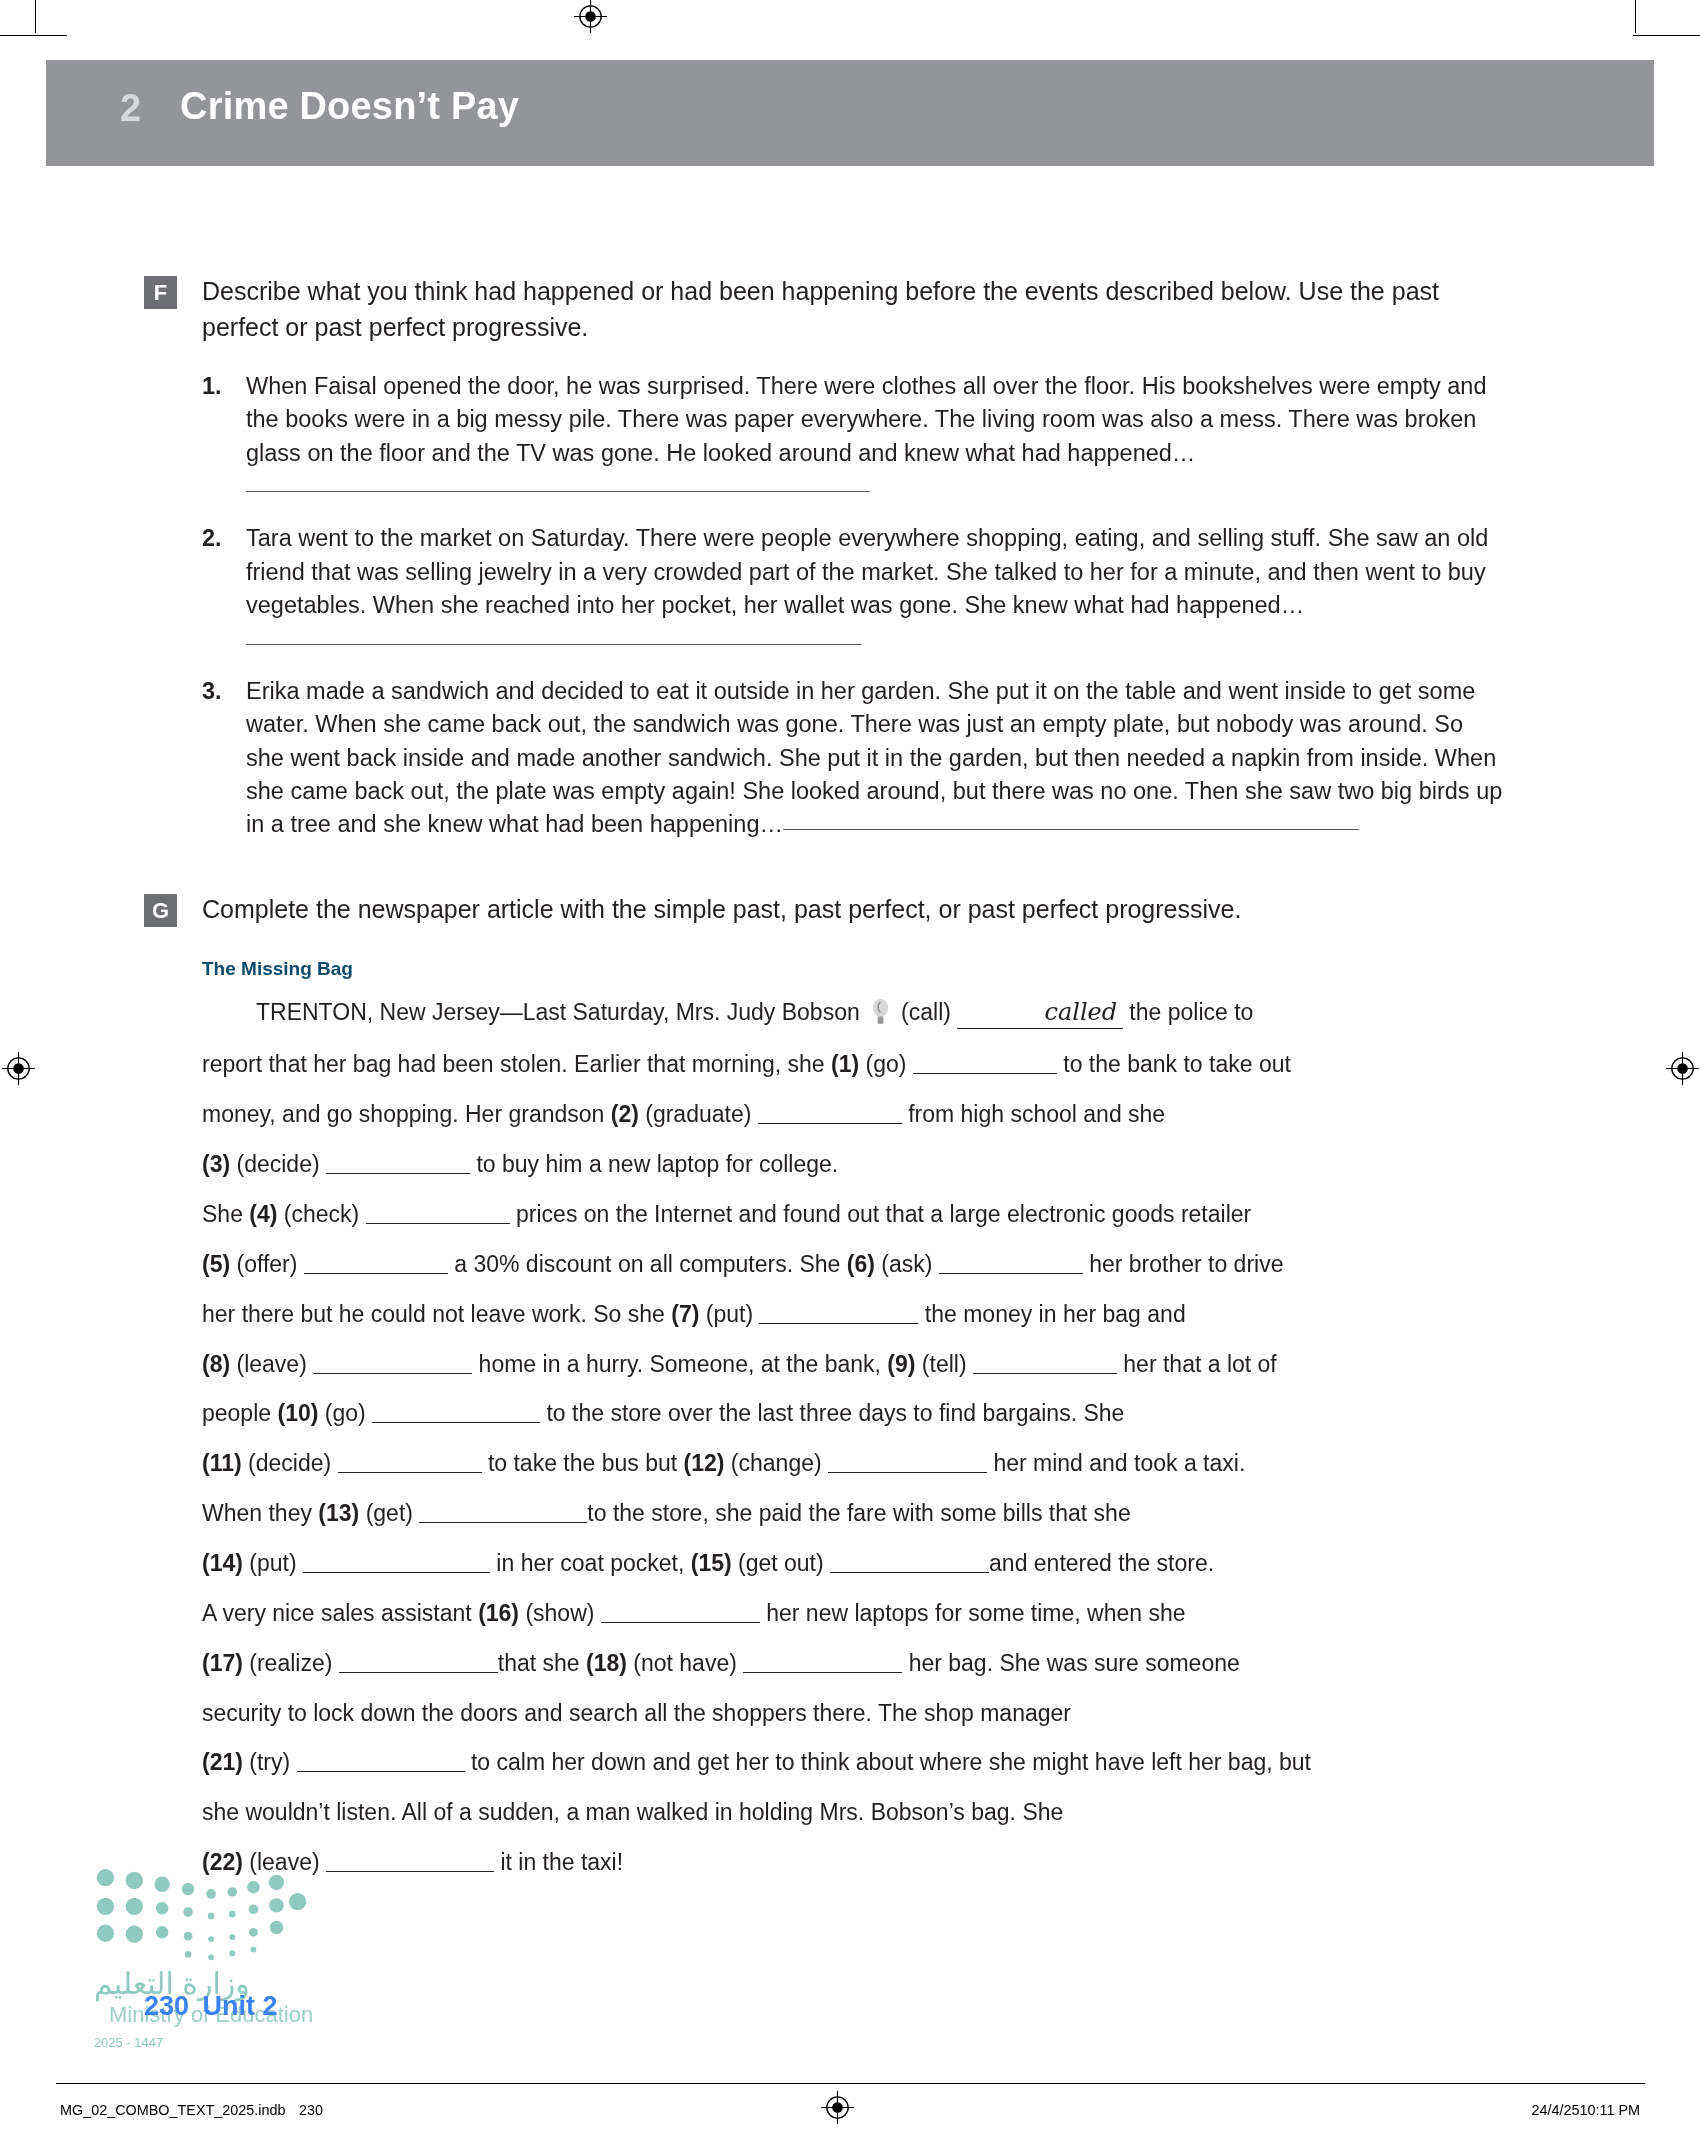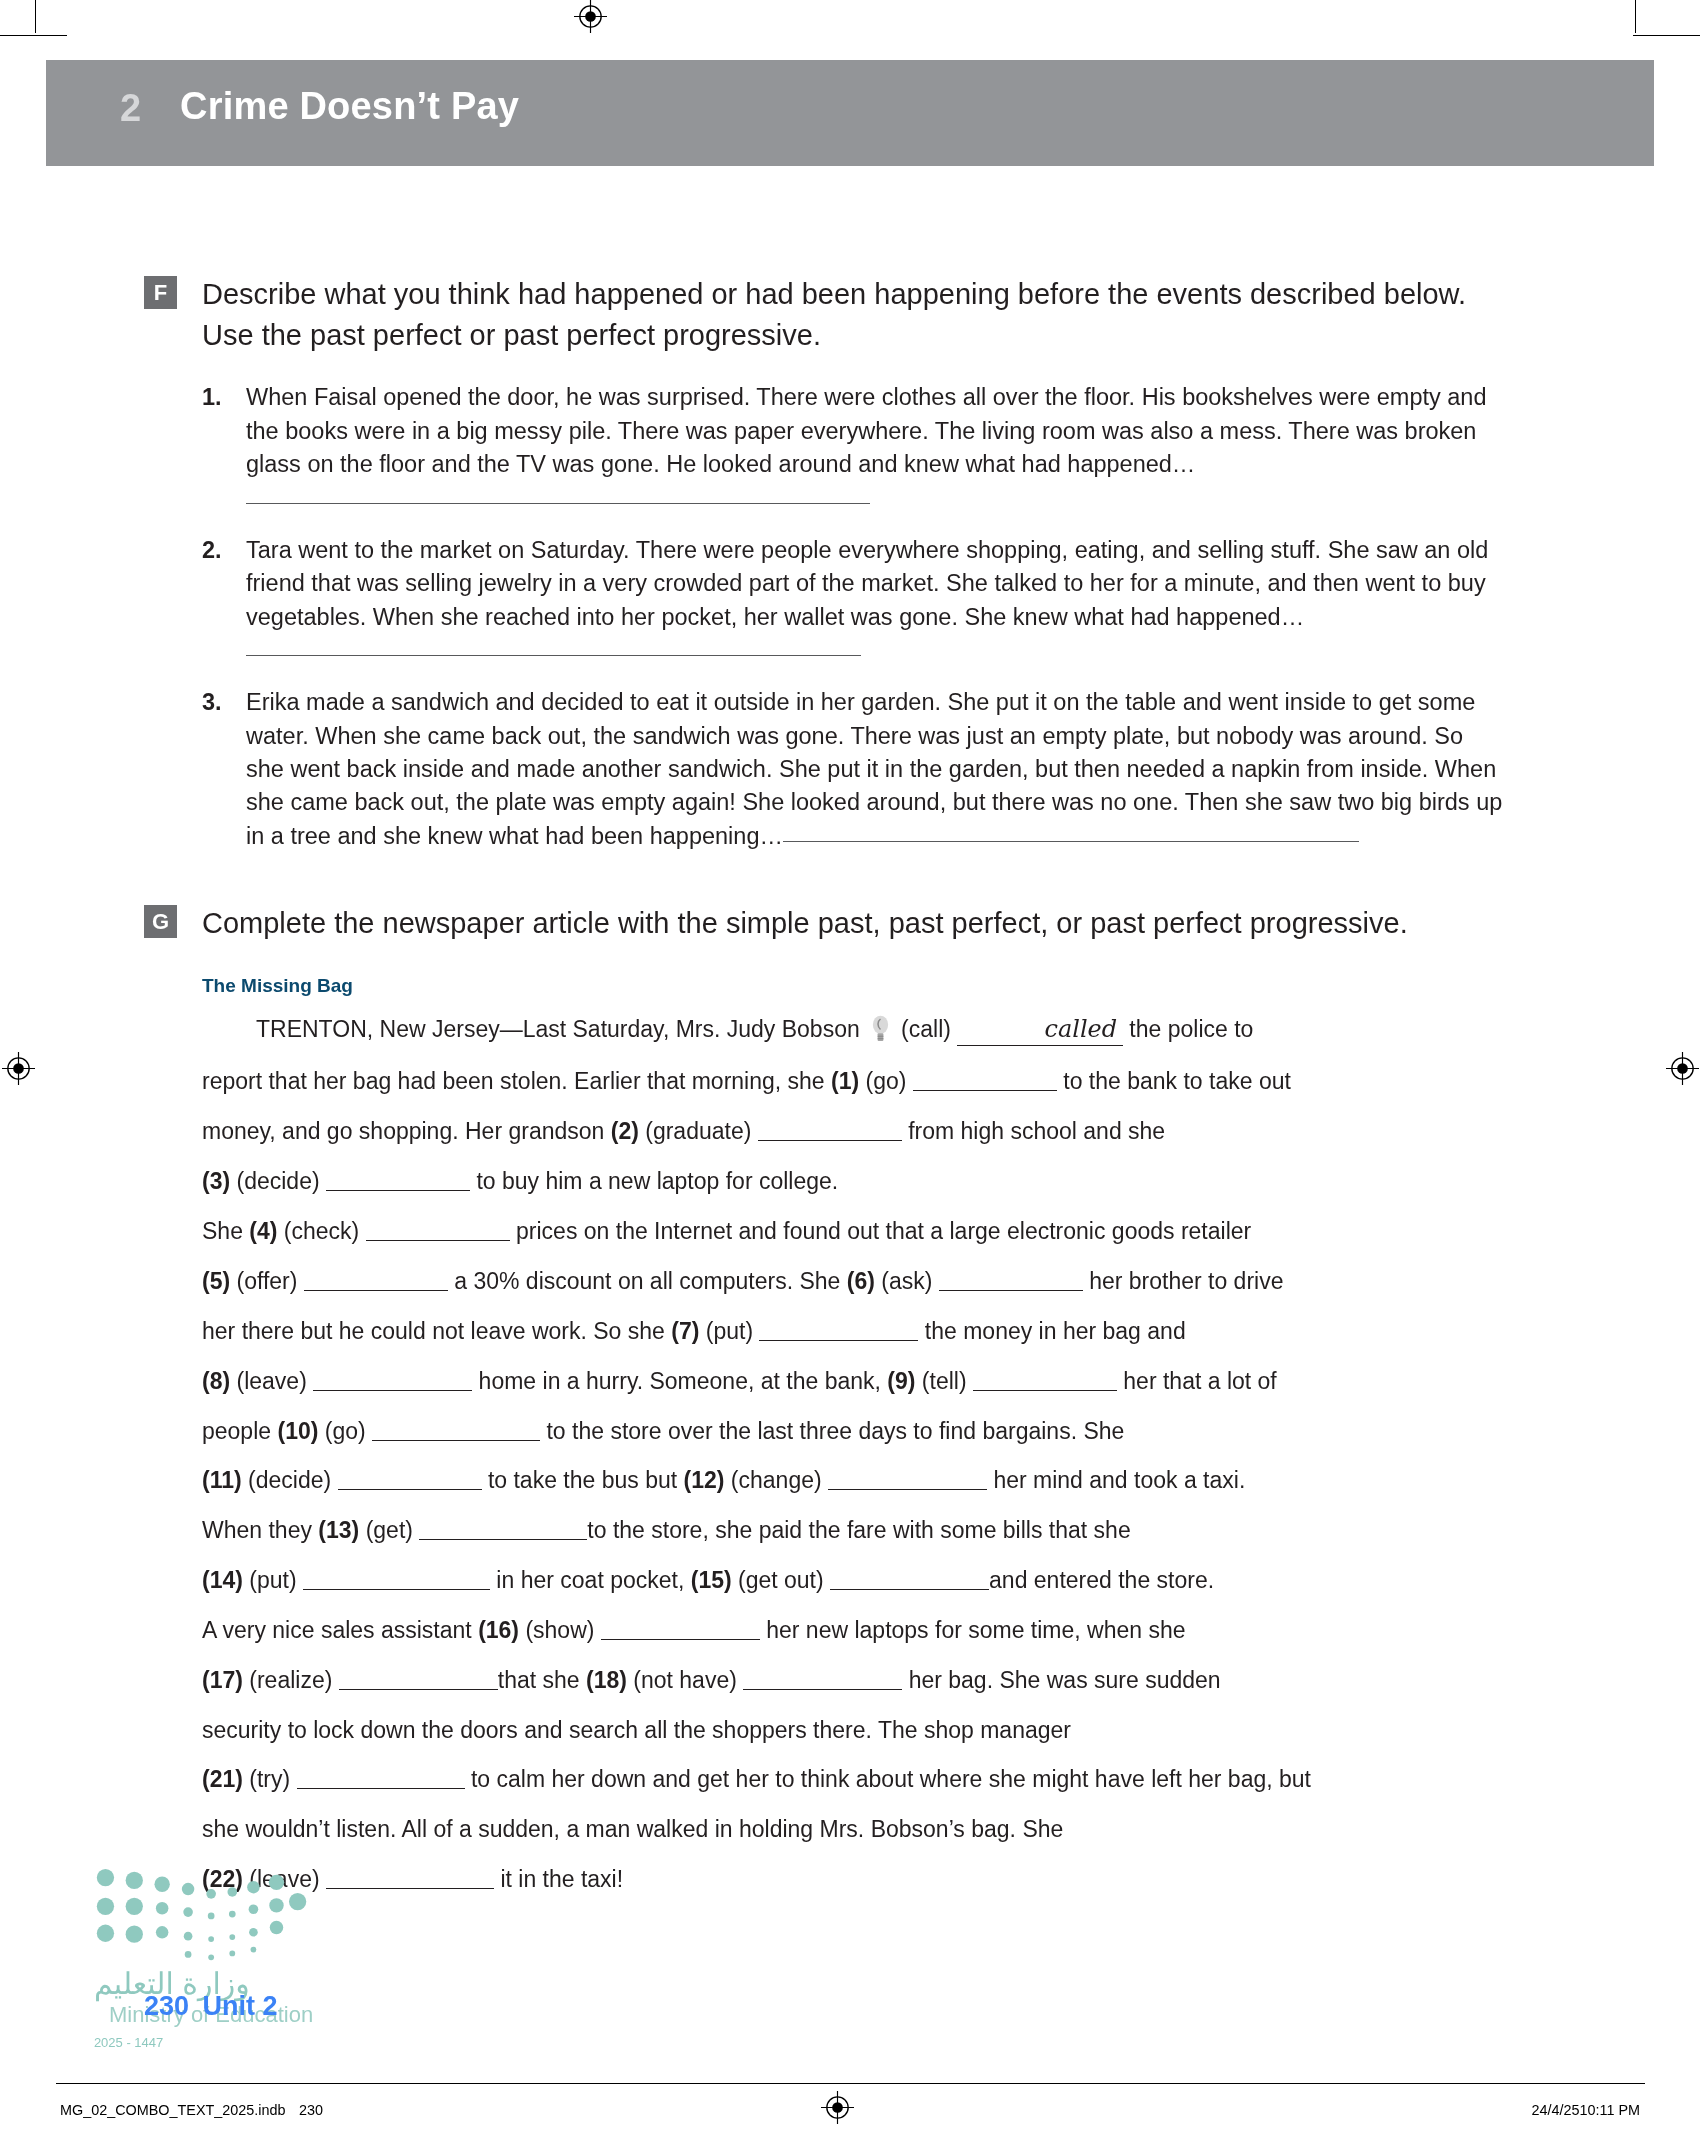--- a/index.html
+++ b/index.html
@@ -78,21 +78,21 @@
     width: 33px;
     height: 33px;
     background: #6d6e71;
     color: #ffffff;
     font-size: 22px;
     font-weight: bold;
     text-align: center;
     line-height: 33px;
   }
   .ex-prompt {
-    font-size: 29px;
+    font-size: 25px;
     line-height: 1.42;
     color: #231f20;
     margin: 0;
   }
 
   ol.f-list {
     list-style: none;
     margin: 25px 0 0 0;
     padding: 0;
   }
@@ -321,21 +321,21 @@
           <span class="line"><span class="gnum">(3)</span><span> (decide) </span><span class="fill" style="width: 144px;"></span><span> to buy him a new laptop for college.</span></span>
           <span class="line"><span>She </span><span class="gnum">(4)</span><span> (check) </span><span class="fill" style="width: 144px;"></span><span> prices on the Internet and found out that a large electronic goods retailer</span></span>
           <span class="line"><span class="gnum">(5)</span><span> (offer) </span><span class="fill" style="width: 144px;"></span><span> a 30% discount on all computers. She </span><span class="gnum">(6)</span><span> (ask) </span><span class="fill" style="width: 144px;"></span><span> her brother to drive</span></span>
           <span class="line"><span>her there but he could not leave work. So she </span><span class="gnum">(7)</span><span> (put) </span><span class="fill" style="width: 159px;"></span><span> the money in her bag and</span></span>
           <span class="line"><span class="gnum">(8)</span><span> (leave) </span><span class="fill" style="width: 159px;"></span><span> home in a hurry. Someone, at the bank, </span><span class="gnum">(9)</span><span> (tell) </span><span class="fill" style="width: 144px;"></span><span> her that a lot of</span></span>
           <span class="line"><span>people </span><span class="gnum">(10)</span><span> (go) </span><span class="fill" style="width: 168px;"></span><span> to the store over the last three days to find bargains. She</span></span>
           <span class="line"><span class="gnum">(11)</span><span> (decide) </span><span class="fill" style="width: 144px;"></span><span> to take the bus but </span><span class="gnum">(12)</span><span> (change) </span><span class="fill" style="width: 159px;"></span><span> her mind and took a taxi.</span></span>
           <span class="line"><span>When they </span><span class="gnum">(13)</span><span> (get) </span><span class="fill" style="width: 168px;"></span><span>to the store, she paid the fare with some bills that she</span></span>
           <span class="line"><span class="gnum">(14)</span><span> (put) </span><span class="fill" style="width: 187px;"></span><span> in her coat pocket, </span><span class="gnum">(15)</span><span> (get out) </span><span class="fill" style="width: 159px;"></span><span>and entered the store.</span></span>
           <span class="line"><span>A very nice sales assistant </span><span class="gnum">(16)</span><span> (show) </span><span class="fill" style="width: 159px;"></span><span> her new laptops for some time, when she</span></span>
-          <span class="line"><span class="gnum">(17)</span><span> (realize) </span><span class="fill" style="width: 159px;"></span><span>that she </span><span class="gnum">(18)</span><span> (not have) </span><span class="fill" style="width: 159px;"></span><span> her bag. She was sure sudden</span></span>
+          <span class="line"><span class="gnum">(17)</span><span> (realize) </span><span class="fill" style="width: 159px;"></span><span>that she </span><span class="gnum">(18)</span><span> (not have) </span><span class="fill" style="width: 159px;"></span><span> her bag. She was sure someone</span></span>
           <span class="line"><span>security to lock down the doors and search all the shoppers there. The shop manager</span></span>
           <span class="line"><span class="gnum">(21)</span><span> (try) </span><span class="fill" style="width: 168px;"></span><span> to calm her down and get her to think about where she might have left her bag, but</span></span>
           <span class="line"><span>she wouldn’t listen. All of a sudden, a man walked in holding Mrs. Bobson’s bag. She</span></span>
           <span class="line"><span class="gnum">(22)</span><span> (leave) </span><span class="fill" style="width: 168px;"></span><span> it in the taxi!</span></span>
         </div>
     </div>
 
   </div>
 
   <div class="moe-logo">

